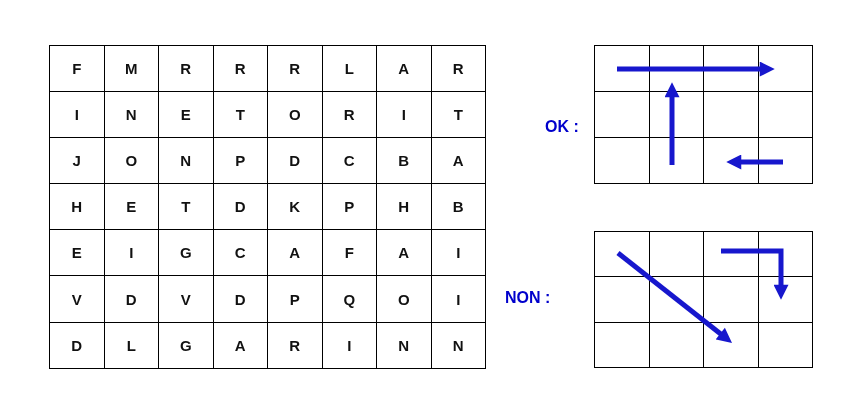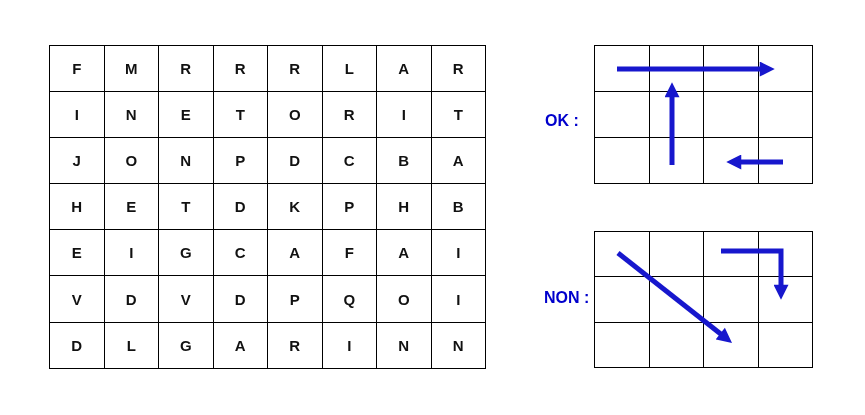--- a/index.html
+++ b/index.html
@@ -40,22 +40,22 @@
   .dir-grid.ok{left:594px;top:45px;grid-auto-rows:46px;}
   .dir-grid.non{left:594px;top:231px;grid-auto-rows:45.4px;}
   
   .legend-label{
     position:absolute;
     color:#0000cc;
     font-weight:bold;
     font-size:16px;
     white-space:pre;
   }
-  .legend-label.ok{left:545px;top:112px;}
-  .legend-label.non{left:544px;top:289px;}
+  .legend-label.ok{left:545px;top:118px;}
+  .legend-label.non{left:505px;top:289px;}
   
   .arrow-layer{
     position:absolute;left:0;top:0;
     width:865px;height:415px;
     pointer-events:none;
   }
 </style>
 </head>
 <body>
 

